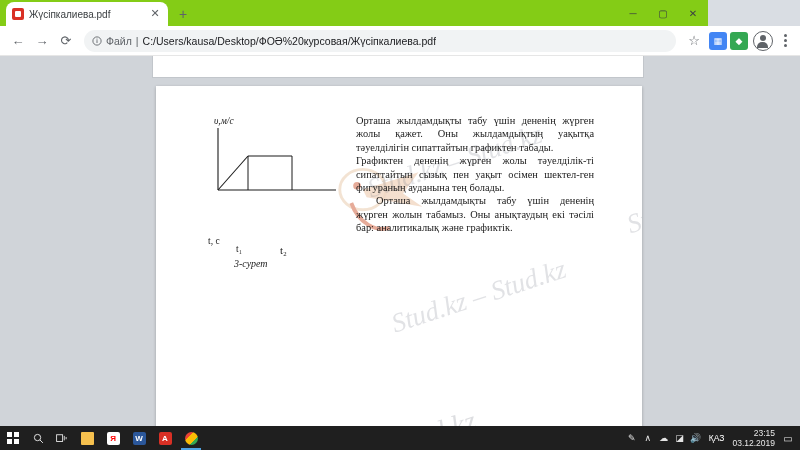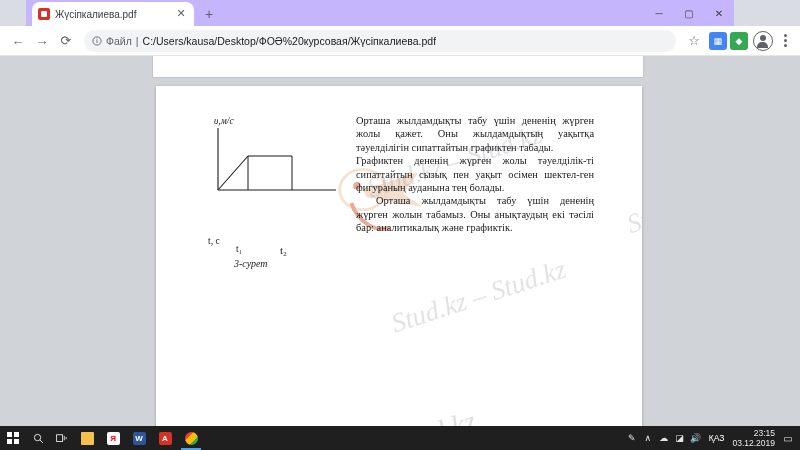--- a/index.html
+++ b/index.html
@@ -12,22 +12,22 @@
   #app {
     position: relative;
     width: 800px; height: 450px;
     background: #d9dde3;
   }
 
   
   .titlebar {
     position: absolute; top: 0; left: 0;
     width: 708px; height: 26px;
-    background: #c4b5fd;
-    display: flex; align-items: flex-end; margin-left: 26px;
+    background: #84cc16;
+    display: flex; align-items: flex-end;
   }
   .tab {
     margin-left: 6px;
     width: 162px; height: 24px;
     background: #ffffff;
     border-radius: 8px 8px 0 0;
     display: flex; align-items: center;
     padding: 0 6px;
     font-size: 10px;
     color: #3c4043;

